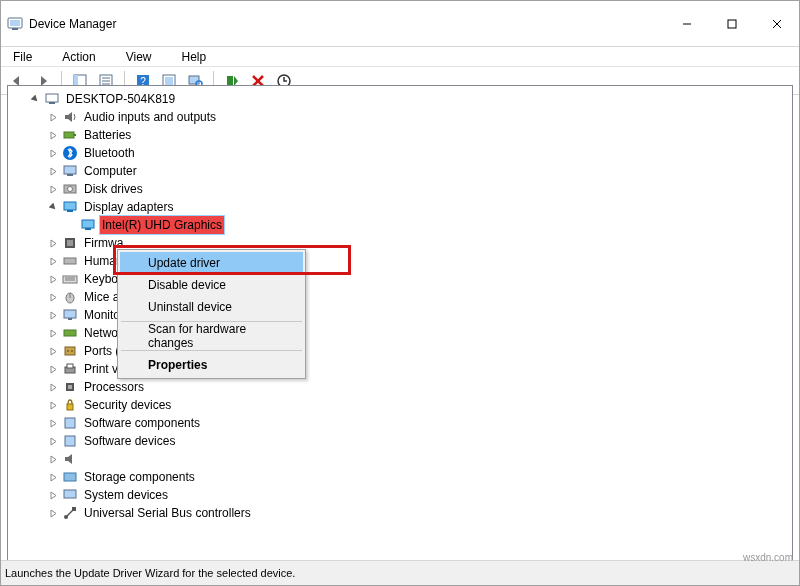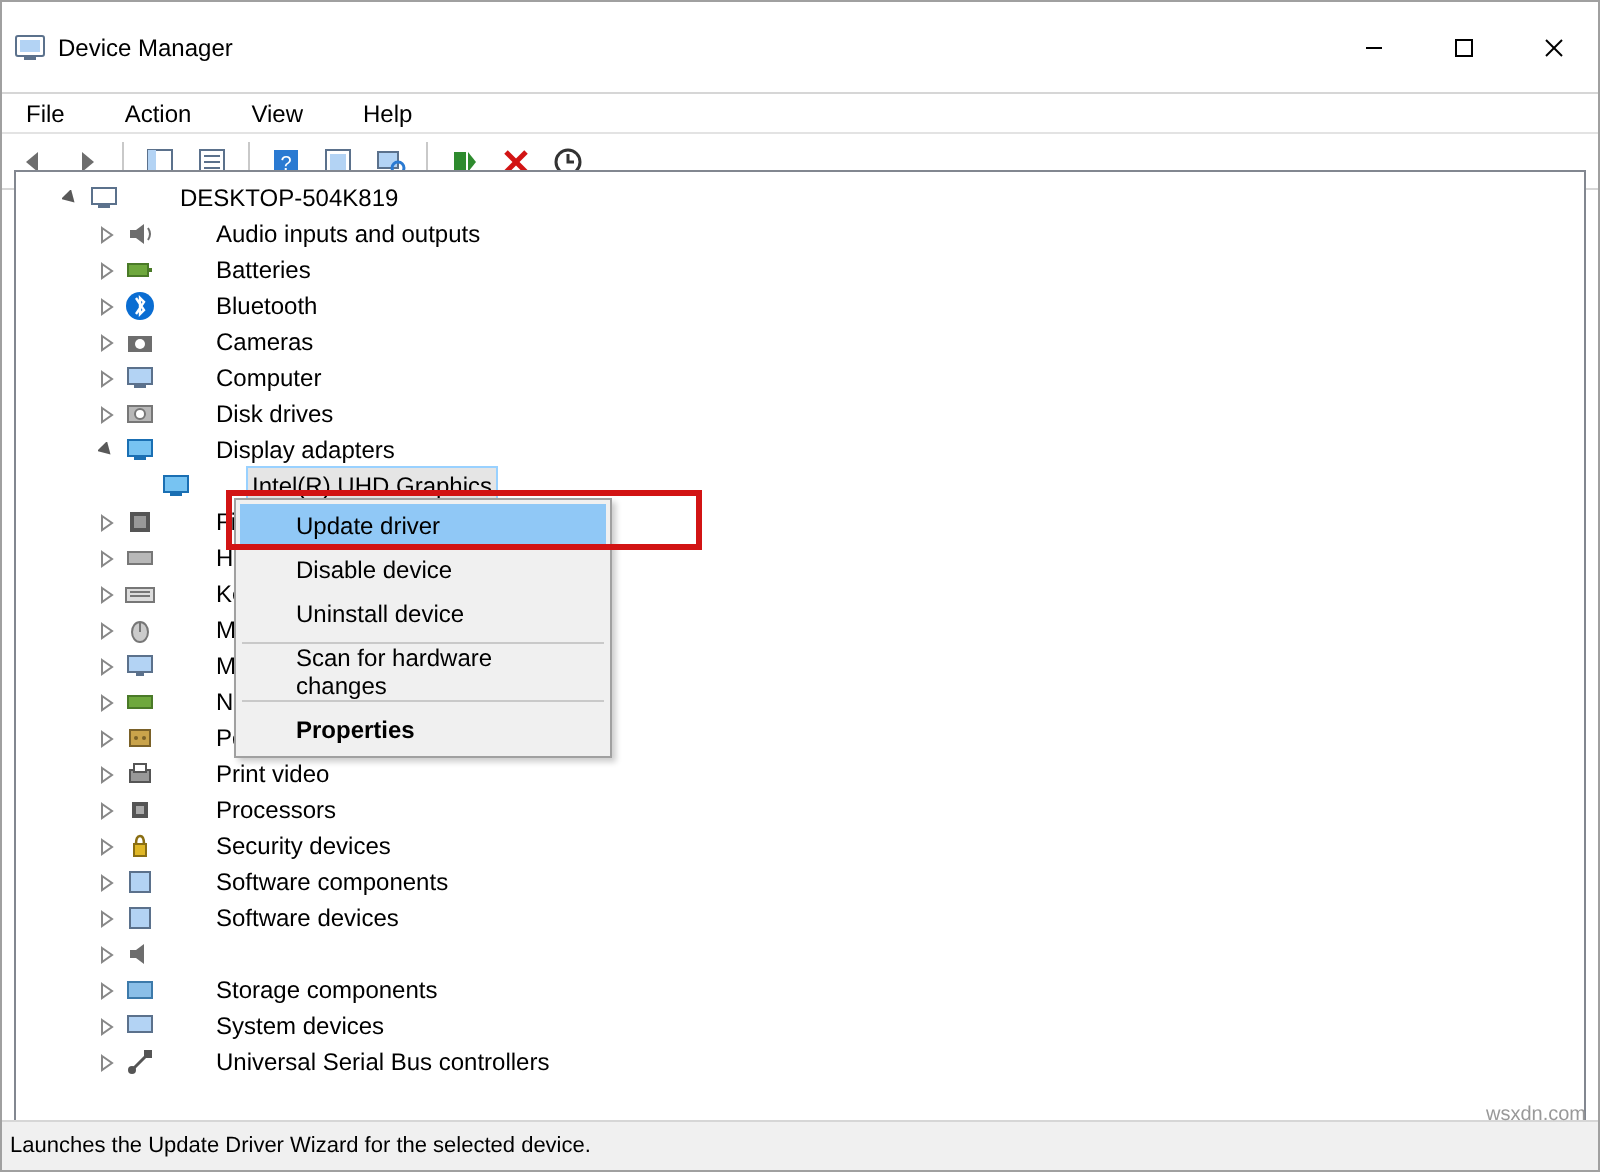--- a/index.html
+++ b/index.html
@@ -72,22 +72,22 @@
   .tree { font-size: 12px; line-height: 18px; }
   .node { display:flex; align-items:center; height:18px; white-space:nowrap; }
   .expander {
     width: 14px; height: 14px; margin-right: 2px;
     display:flex;align-items:center;justify-content:center;
     cursor: pointer;
   }
   .expander svg { width:9px; height:9px; }
   .node-icon { width:16px; height:16px; margin-right:4px; display:flex;align-items:center;justify-content:center;}
   .node-icon svg { width:16px; height:16px; }
-  .node-label { padding: 0 2px; margin-left: 24px; }
-  .node.selected .node-label { background:#e5e5e5; outline:1px solid #99d1ff; }
+  .node-label { padding: 0 2px; }
+  .node.selected .node-label { background:#ef4444; outline:1px solid #99d1ff; }
 
   .indent1 { padding-left: 18px; }
   .indent2 { padding-left: 36px; }
   .indent3 { padding-left: 54px; }
 
   
   .ctxmenu {
     position: absolute;
     left: 116px;
     top: 248px;
@@ -299,34 +299,20 @@
         </span>
       <span class="node-icon">
           <svg viewBox="0 0 16 16">
             <circle cx="8" cy="8" r="7" fill="#0a6dd2"></circle>
             <path d="M6 4 L10 10 L8 12 L8 4 L10 6 L6 12" fill="none" stroke="#fff" stroke-width="1.2"></path>
           </svg>
         </span>
       <span class="node-label">Bluetooth</span>
     </div>
 
-    <div class="node indent2">
-      <span class="expander">
-          <svg viewBox="0 0 9 9">
-            <path d="M2 1 L7 4.5 L2 8 Z" fill="none" stroke="#888"></path>
-          </svg>
-        </span>
-      <span class="node-icon">
-          <svg viewBox="0 0 16 16">
-            <rect x="2" y="5" width="12" height="8" fill="#6d6d6d"></rect>
-            <circle cx="8" cy="9" r="2.5" fill="#fff"></circle>
-          </svg>
-        </span>
-      <span class="node-label">Cameras</span>
-    </div>
 
     <div class="node indent2">
       <span class="expander">
           <svg viewBox="0 0 9 9">
             <path d="M2 1 L7 4.5 L2 8 Z" fill="none" stroke="#888"></path>
           </svg>
         </span>
       <span class="node-icon">
           <svg viewBox="0 0 16 16">
             <rect x="2" y="3" width="12" height="8" fill="#b3d3f4" stroke="#5b718c"></rect>

